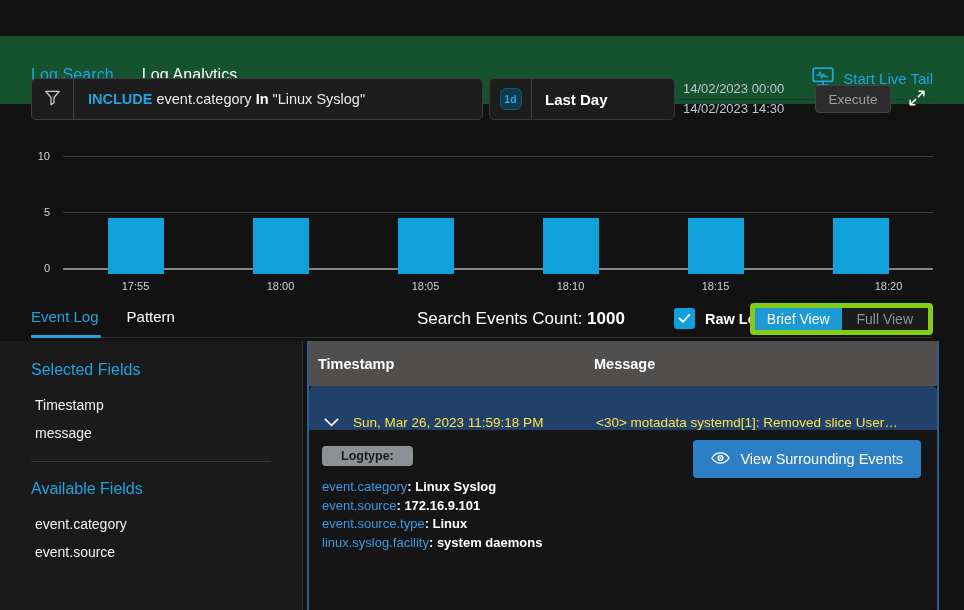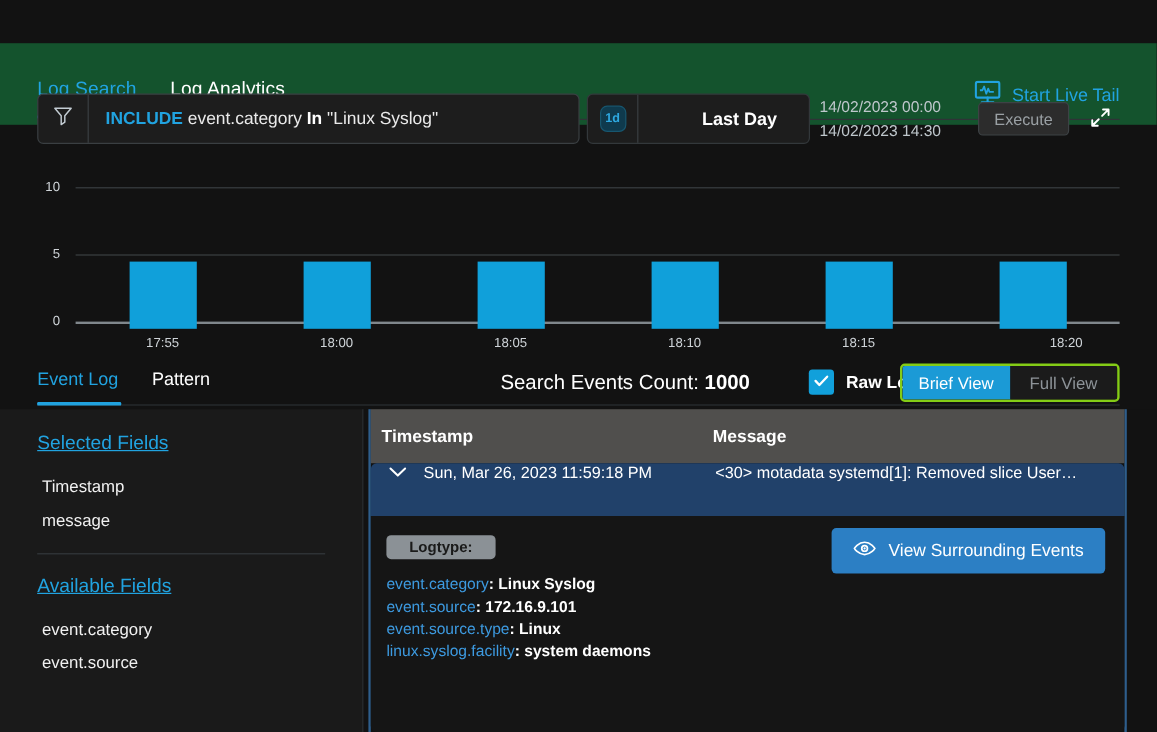--- a/index.html
+++ b/index.html
@@ -57,21 +57,21 @@
     white-space: nowrap; overflow: hidden;
   }
   .kw-include { color: #21a3e0; font-weight: bold; }
   .kw-in { font-weight: bold; color:#ffffff; }
   .q-field { color: #eaeaea; }
   .q-val { color: #eaeaea; }
 
   .time-box {
     position: absolute; left: 489px; top: 0; width: 186px; height: 42px;
     background: #1d1d1d; border: 1px solid #33383b; border-radius: 5px;
-    display: flex; align-items: center; gap: 40px;
+    display: flex; align-items: center;
   }
   .time-badge-cell {
     width: 42px; height: 100%; display: flex; align-items: center; justify-content: center;
     border-right: 1px solid #3a3f42;
   }
   .time-badge {
     width: 22px; height: 22px; border-radius: 6px;
     background: #0f3a4d; border: 1px solid #17566f;
     color: #2ea8e0; font-size: 10.5px; font-weight: bold;
     display: flex; align-items: center; justify-content: center;
@@ -130,56 +130,56 @@
     position: absolute; left: 674px; top: 8px; display: flex; align-items: center; gap: 10px;
     cursor: pointer;
   }
   .checkbox {
     width: 21px; height: 21px; border-radius: 3px; background: #11a0db;
     display: flex; align-items: center; justify-content: center;
   }
   .rawlog-label { font-size: 14.5px; color: #ffffff; font-weight: bold; white-space: nowrap; }
   .viewtoggle {
     position: absolute; left: 750px; top: 3px; width: 183px; height: 32px;
-    border: 2px solid #84cc16; border-radius: 4px; overflow: hidden; display: flex;
+    border: 5px solid #84cc16; border-radius: 4px; overflow: hidden; display: flex;
   }
   .vt-btn {
     flex: 1; display: flex; align-items: center; justify-content: center;
     font-size: 14px; cursor: pointer; white-space: nowrap;
   }
   .vt-btn.active { background: #1b9ad6; color: #ffffff; }
   .vt-btn.inactive { background: #1b1b1b; color: #8d9398; }
 
   
   .sidebar {
     position: absolute; left: 0; top: 341px; width: 303px; height: 269px;
     background: #1a1a1a; border-right: 1px solid #2e3336; padding: 20px 0 0 31px;
   }
-  .sb-head { font-size: 16px; color: #21a3e0; margin-bottom: 12px; text-decoration: underline; }
+  .sb-head { font-size: 16px; color: #21a3e0; margin-bottom: 12px; }
   .sb-item { font-size: 14px; color: #f1f1f1; padding: 6px 0 6px 4px; cursor: pointer; }
   .sb-div { width: 240px; height: 1px; background: #34393c; margin: 14px 0 18px 0; }
 
   .content {
     position: absolute; left: 303px; top: 341px; width: 661px; height: 269px;
     background: #121212;
   }
   .table-wrap {
     position: absolute; left: 4px; top: 0; width: 632px; height: 269px;
     border-left: 2px solid #2e5e8c; border-right: 2px solid #2e5e8c;
     background: #121212;
   }
   .thead {
     display: flex; height: 45px; align-items: center;
     background: #504f4d; color: #ffffff; font-size: 14.5px; font-weight: bold;
   }
   .th-ts { width: 285px; padding-left: 9px; }
   .th-msg { flex: 1; }
   .row-selected {
-    display: flex; align-items: flex-start; height: 44px;
-    background: #21416a; border-radius: 5px 5px 0 0; font-size: 13.5px; color: #ffffff;
+    display: flex; align-items: flex-end; height: 44px;
+    background: #21416a; border-radius: 5px 5px 0 0; font-size: 13.5px; color: #fde047;
   }
   .row-chev { width: 44px; display: flex; align-items: center; justify-content: center; cursor: pointer; }
   .row-ts { width: 243px; white-space: nowrap; }
   .row-msg { flex: 1; white-space: nowrap; overflow: hidden; text-overflow: ellipsis; padding-right: 10px; }
   .detail {
     position: relative; background: #151515; padding: 16px 0 0 13px; height: 180px;
     border-radius: 0 0 5px 5px;
   }
   .logtype-badge {
     display: inline-block; background: #8b9196; color: #1a1a1a; font-size: 12.5px;

